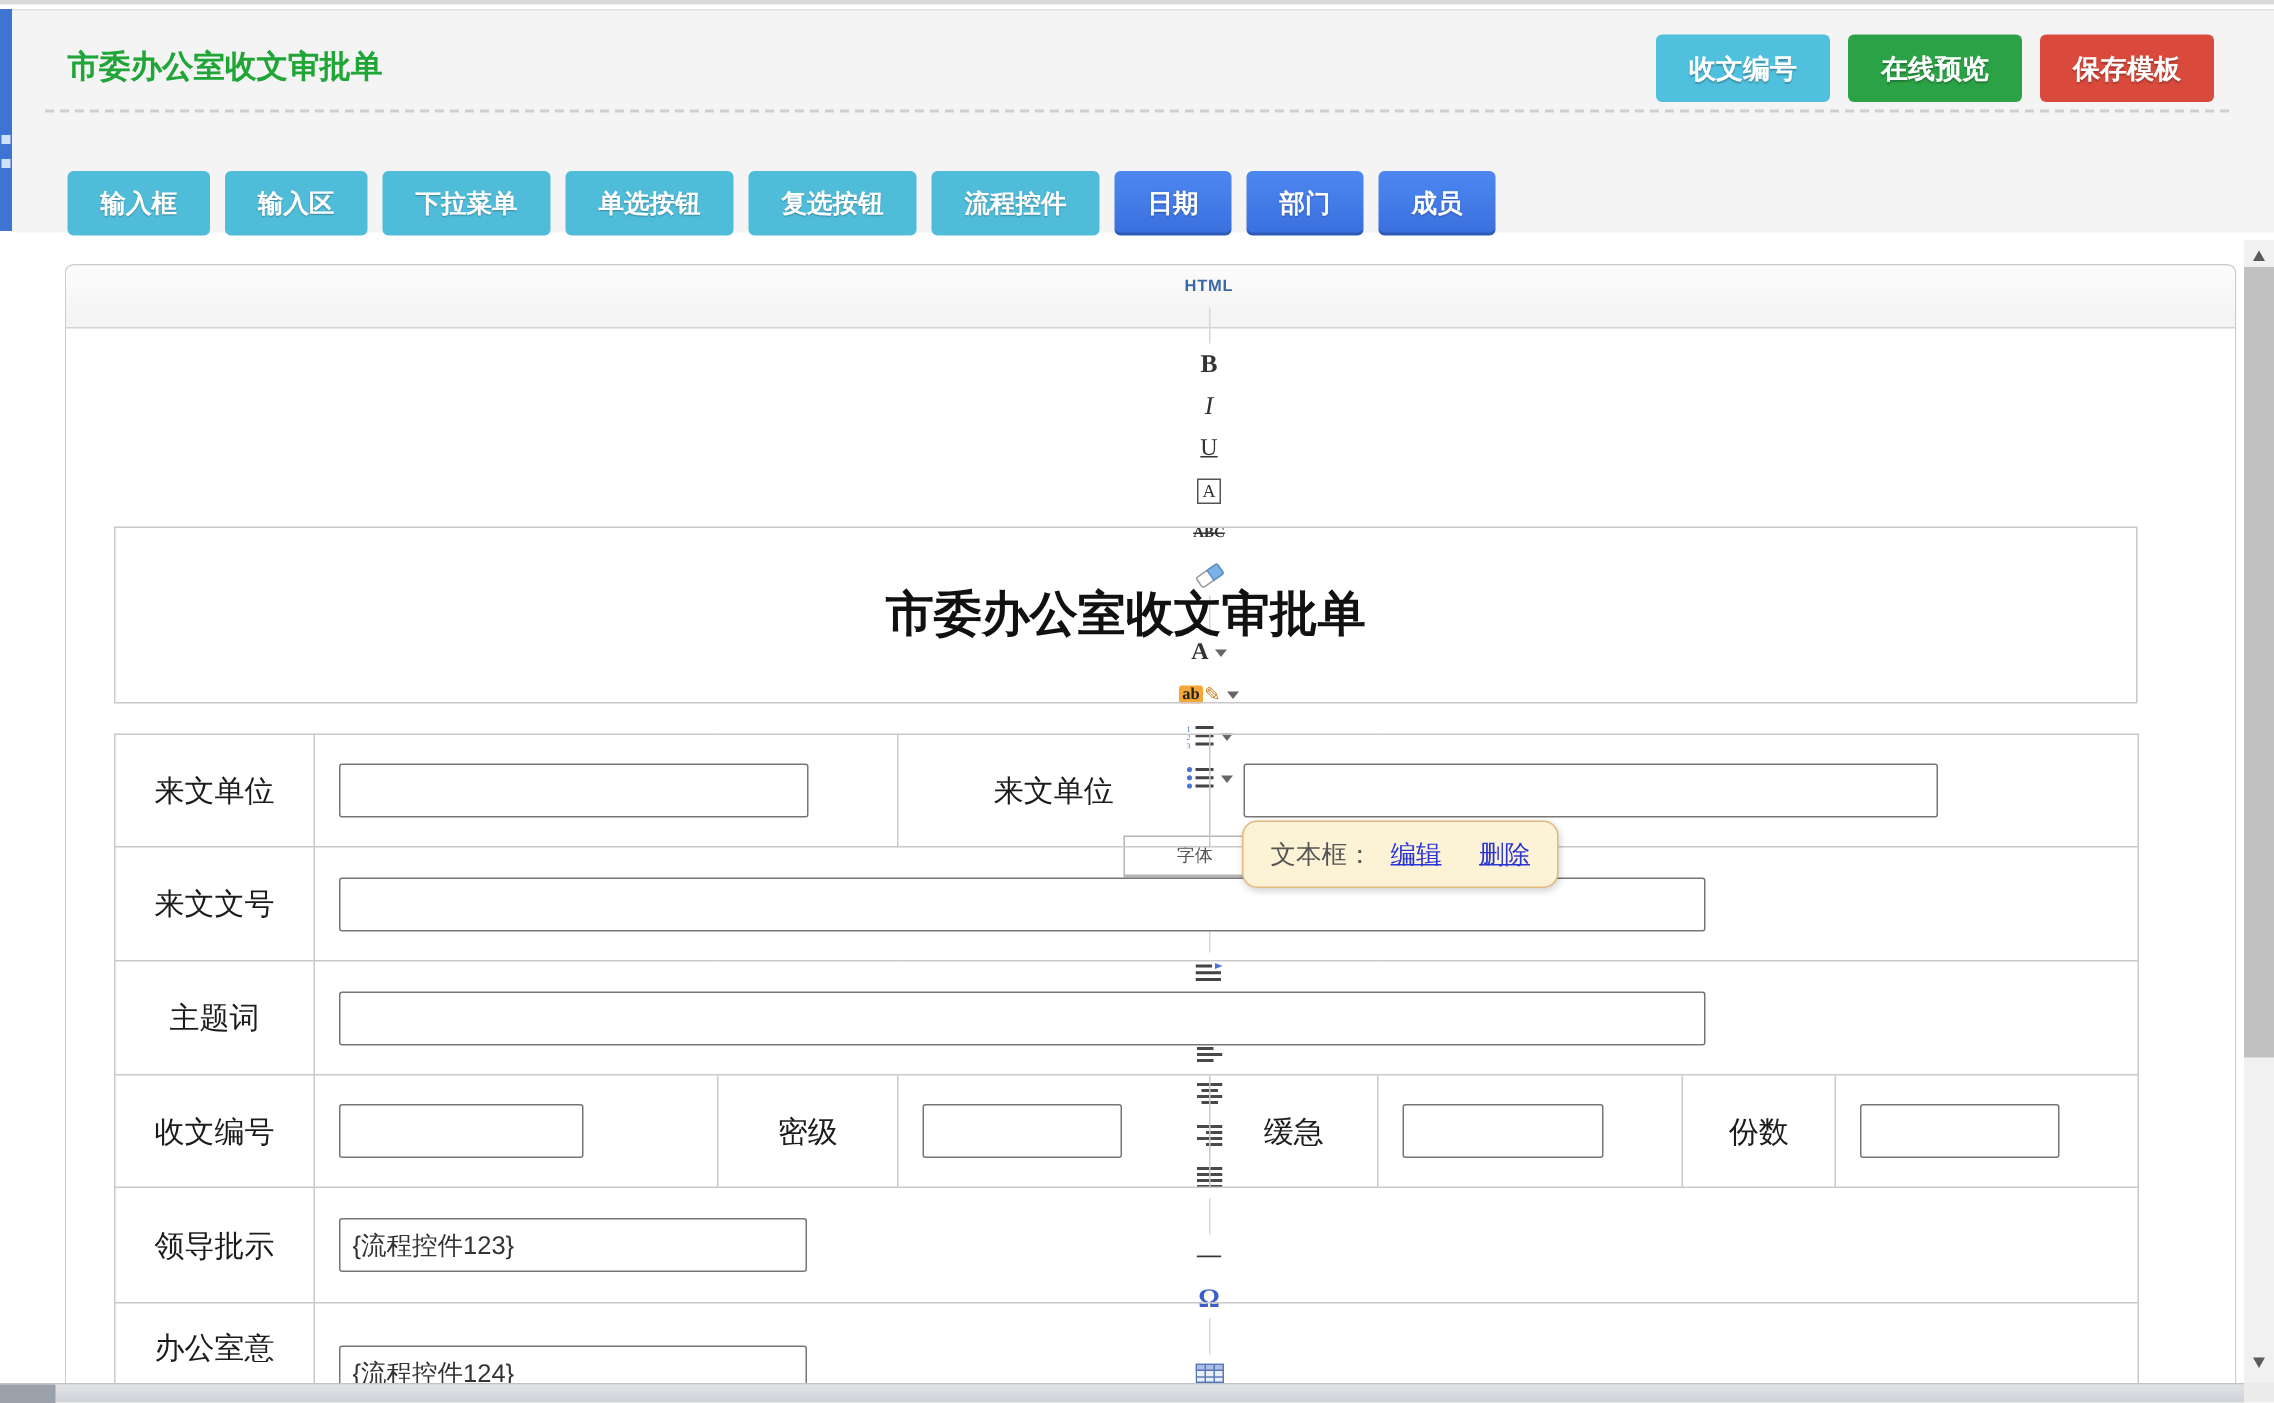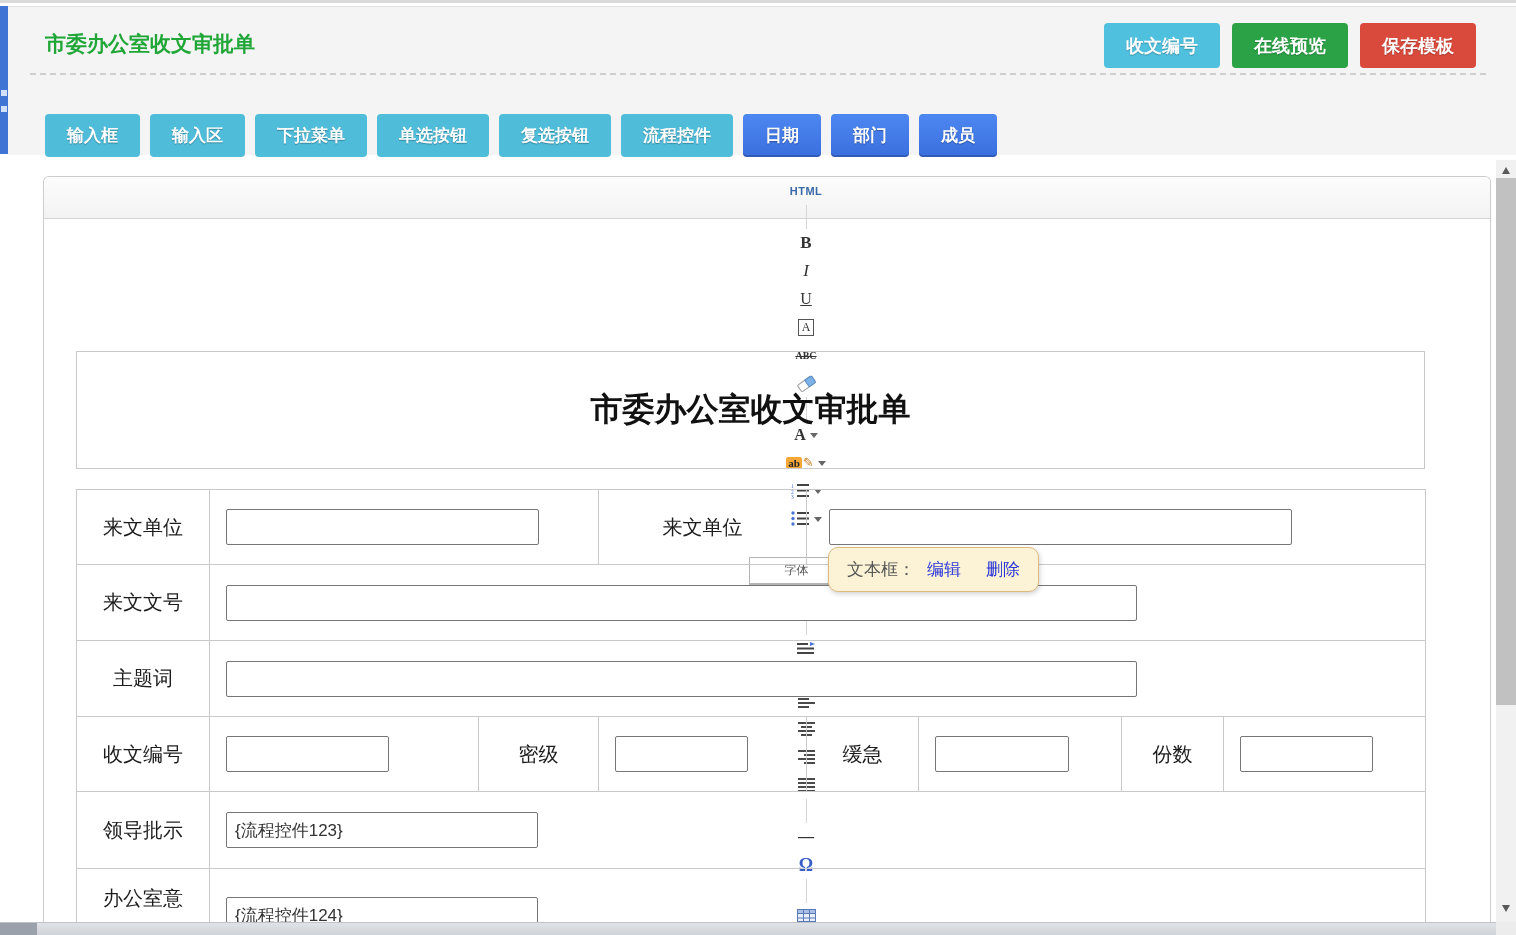--- a/index.html
+++ b/index.html
@@ -89,21 +89,21 @@
          font-family:"Liberation Sans", sans-serif; }
   .w313{width:313px;} .w463{width:463px;} .w911{width:911px;} .w163{width:163px;}
   .w133{width:133px;} .w134{width:134px;} .w312{width:312px;}
 
   
   .tooltip { position:absolute; left:828px; top:547px; height:45px; z-index:10;
              background:#fcf3d6; border:1px solid #e0b97f; border-radius:10px;
              box-shadow:1px 2px 5px rgba(0,0,0,.18); display:flex; align-items:center;
              padding:0 18px; font-family:"Liberation Serif", serif; font-size:17px; }
   .tooltip .tip-label { color:#555; }
-  .tooltip a { color:#2a35d8; margin-left:12px; cursor:pointer;text-align:center; }
+  .tooltip a { color:#2a35d8; text-decoration:underline; margin-left:12px; cursor:pointer;text-align:center; }
   .tooltip a.del { margin-left:25px; }
 
   
   .v-scrollbar { position:absolute; right:0; top:160px; width:20px; height:762px; background:#f1f1f1; }
   .v-up { position:absolute; top:7px; left:6px; width:0; height:0;
           border-left:4.5px solid transparent; border-right:4.5px solid transparent;
           border-bottom:7px solid #5a5a5a; }
   .v-thumb { position:absolute; top:18px; left:0; width:20px; height:527px; background:#c1c1c1; }
   .v-down { position:absolute; bottom:10px; left:6px; width:0; height:0;
             border-left:4.5px solid transparent; border-right:4.5px solid transparent;

